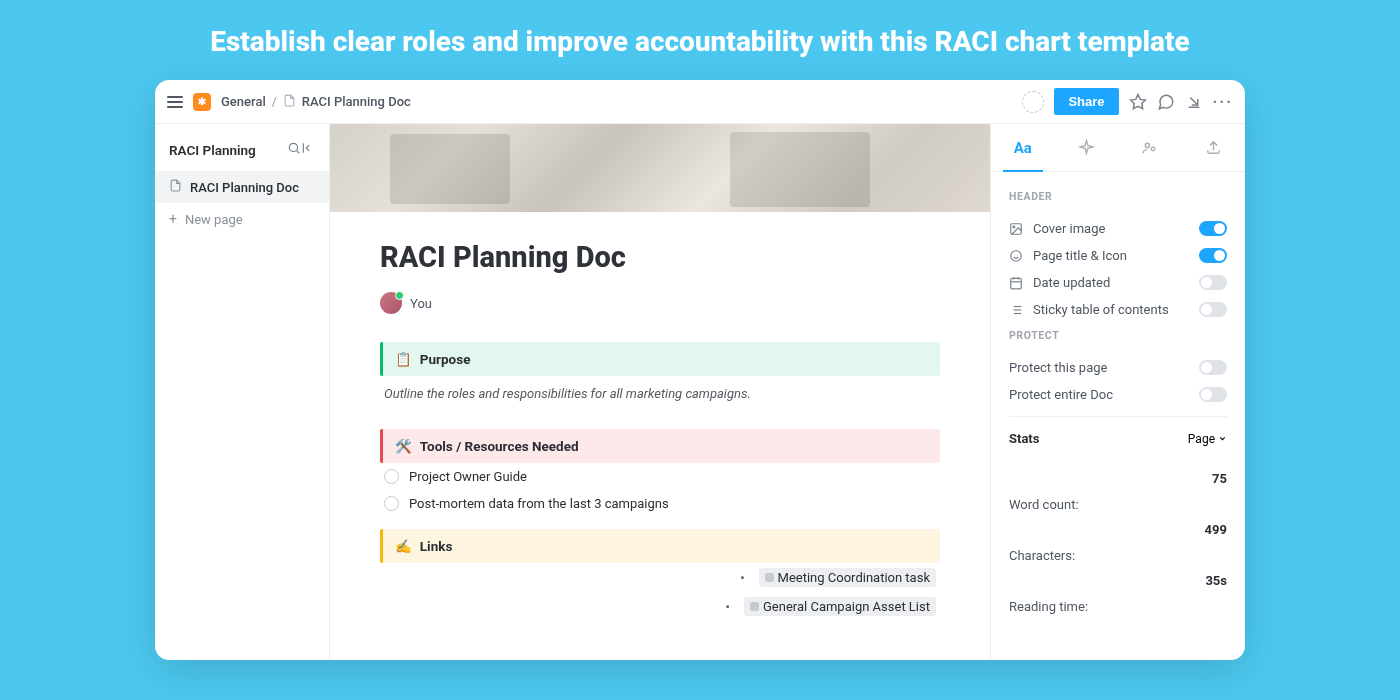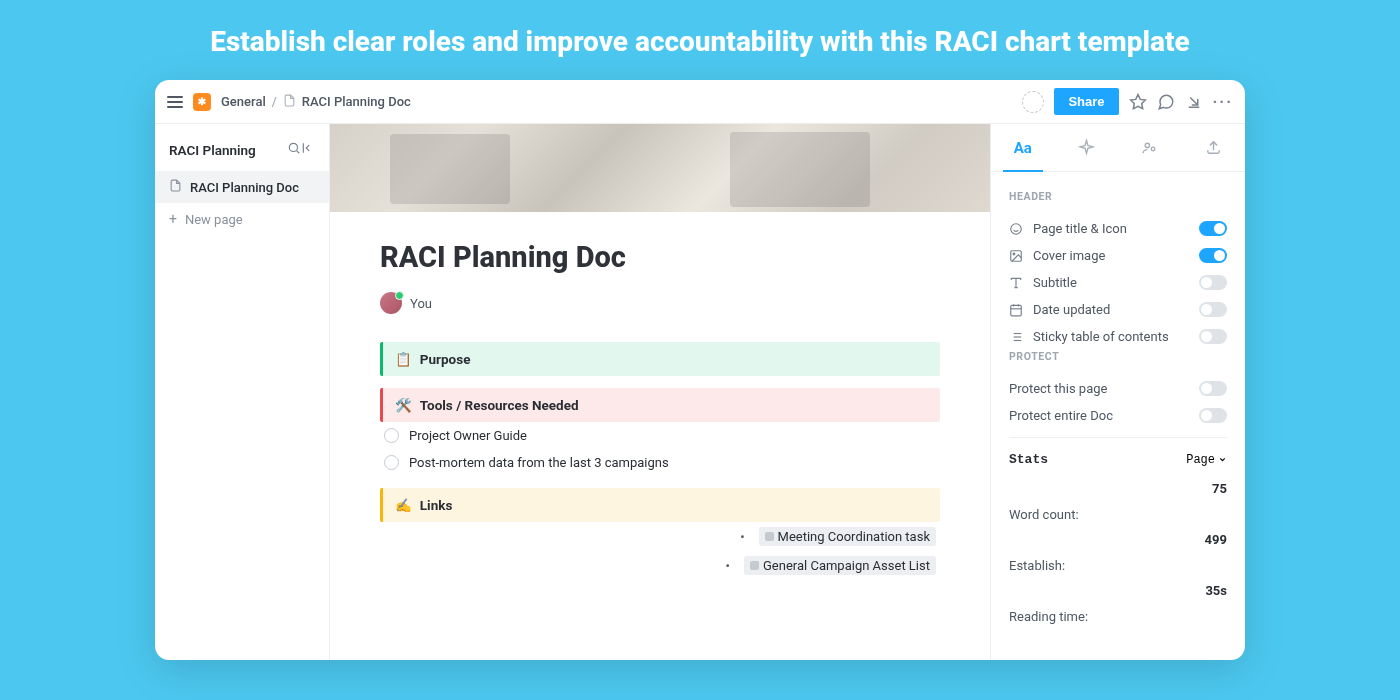--- a/index.html
+++ b/index.html
@@ -78,21 +78,21 @@
 .prow .ico { color: #7a828d; width: 15px; display: flex; }
 .prow .ico svg { width: 14px; height: 14px; }
 .prow .label { flex: 1; color: #4f5762; }
 .toggle { width: 28px; height: 15px; border-radius: 10px; position: relative; cursor: pointer; }
 .toggle.on { background: #1da5ff; }
 .toggle.off { background: #dfe3e8; }
 .toggle::after { content: ""; position: absolute; width: 11px; height: 11px; background: #fff; border-radius: 50%; top: 2px; }
 .toggle.on::after { right: 2px; }
 .toggle.off::after { left: 2px; }
 .divider { height: 1px; background: #eceef1; margin: 8px 0 14px; }
-.stats-head { display: flex; align-items: center; justify-content: space-between; margin-bottom: 9px; font-family: Liberation Mono, monospace; }
+.stats-head { display: flex; align-items: center; justify-content: space-between; margin-bottom: 20px; }
 .stats-title { font-weight: 700; font-size: 13px; }
 .stats-scope { font-size: 12px; color: #000000; display: flex; align-items: center; gap: 3px; }
 .statrow { display: flex; justify-content: space-between; padding: 5px 0; }
 .statrow .k { color: #4f5762; margin-top: 26px; }
 .statrow .v { font-weight: 700; }
 </style>
 </head>
 <body>
 
 <div class="outer">
@@ -181,20 +181,21 @@
           <div class="author-row">
             <div class="avatar"></div>
             <span class="author-name">You</span>
           </div>
 
           <div class="block purpose">
             <div class="block-head">
               <span>📋</span>
               <span>Purpose</span>
             </div>
+            <div class="purpose-text">Outline the roles and responsibilities for all marketing campaigns.</div>
           </div>
 
           <div class="block tools">
             <div class="block-head">
               <span>🛠️</span>
               <span>Tools / Resources Needed</span>
             </div>
             <div class="checkrow">
               <span class="checkcircle"></span>
               <span>Project Owner Guide</span>
@@ -248,53 +249,42 @@
                 <path d="M4 16v2a2 2 0 0 0 2 2h12a2 2 0 0 0 2-2v-2"></path>
                 <polyline points="7 9 12 4 17 9"></polyline>
                 <line x1="12" y1="4" x2="12" y2="16"></line>
               </svg>
           </div>
         </div>
 
         <div class="panel-body">
           <div class="psec-title">HEADER</div>
 
+          <div class="prow">
+            <span class="ico">
+                <svg viewBox="0 0 24 24" fill="none" stroke="currentColor" stroke-width="2">
+                  <rect x="3" y="3" width="18" height="18" rx="2"></rect>
+                  <circle cx="8.5" cy="8.5" r="1.5"></circle>
+                  <polyline points="21 15 16 10 5 21"></polyline>
+                </svg>
+              </span>
+            <span class="label">Cover image</span>
+            <span class="toggle on"></span>
+          </div>
           <div class="prow">
             <span class="ico">
                 <svg viewBox="0 0 24 24" fill="none" stroke="currentColor" stroke-width="2">
                   <circle cx="12" cy="12" r="9"></circle>
                   <path d="M8 14s1.5 2 4 2 4-2 4-2"></path>
                   <line x1="9" y1="9" x2="9" y2="9.01"></line>
                   <line x1="15" y1="9" x2="15" y2="9.01"></line>
                 </svg>
               </span>
             <span class="label">Page title &amp; Icon</span>
             <span class="toggle on"></span>
-          </div>
-          <div class="prow">
-            <span class="ico">
-                <svg viewBox="0 0 24 24" fill="none" stroke="currentColor" stroke-width="2">
-                  <rect x="3" y="3" width="18" height="18" rx="2"></rect>
-                  <circle cx="8.5" cy="8.5" r="1.5"></circle>
-                  <polyline points="21 15 16 10 5 21"></polyline>
-                </svg>
-              </span>
-            <span class="label">Cover image</span>
-            <span class="toggle on"></span>
-          </div>
-          <div class="prow">
-            <span class="ico">
-                <svg viewBox="0 0 24 24" fill="none" stroke="currentColor" stroke-width="2">
-                  <polyline points="4 7 4 4 20 4 20 7"></polyline>
-                  <line x1="9" y1="20" x2="15" y2="20"></line>
-                  <line x1="12" y1="4" x2="12" y2="20"></line>
-                </svg>
-              </span>
-            <span class="label">Subtitle</span>
-            <span class="toggle off"></span>
           </div>
           <div class="prow">
             <span class="ico">
                 <svg viewBox="0 0 24 24" fill="none" stroke="currentColor" stroke-width="2">
                   <rect x="3" y="4" width="18" height="18" rx="2"></rect>
                   <line x1="3" y1="10" x2="21" y2="10"></line>
                   <line x1="8" y1="2" x2="8" y2="6"></line>
                   <line x1="16" y1="2" x2="16" y2="6"></line>
                 </svg>
               </span>
@@ -309,21 +299,21 @@
                   <line x1="8" y1="18" x2="21" y2="18"></line>
                   <line x1="3" y1="6" x2="3" y2="6.01"></line>
                   <line x1="3" y1="12" x2="3" y2="12.01"></line>
                   <line x1="3" y1="18" x2="3" y2="18.01"></line>
                 </svg>
               </span>
             <span class="label">Sticky table of contents</span>
             <span class="toggle off"></span>
           </div>
 
-          <div class="psec-title" style="margin-top:0">PROTECT</div>
+          <div class="psec-title" style="margin-top:6px">PROTECT</div>
           <div class="prow">
             <span class="label">Protect this page</span>
             <span class="toggle off"></span>
           </div>
           <div class="prow">
             <span class="label">Protect entire Doc</span>
             <span class="toggle off"></span>
           </div>
 
           <div class="divider"></div>
@@ -335,21 +325,21 @@
               <svg width="9" height="9" viewBox="0 0 24 24" fill="none" stroke="currentColor" stroke-width="3">
                   <polyline points="6 9 12 15 18 9"></polyline>
                 </svg>
             </span>
           </div>
           <div class="statrow">
             <span class="k">Word count:</span>
             <span class="v">75</span>
           </div>
           <div class="statrow">
-            <span class="k">Establish:</span>
+            <span class="k">Characters:</span>
             <span class="v">499</span>
           </div>
           <div class="statrow">
             <span class="k">Reading time:</span>
             <span class="v">35s</span>
           </div>
         </div>
       </div>
     </div>
   </div>

